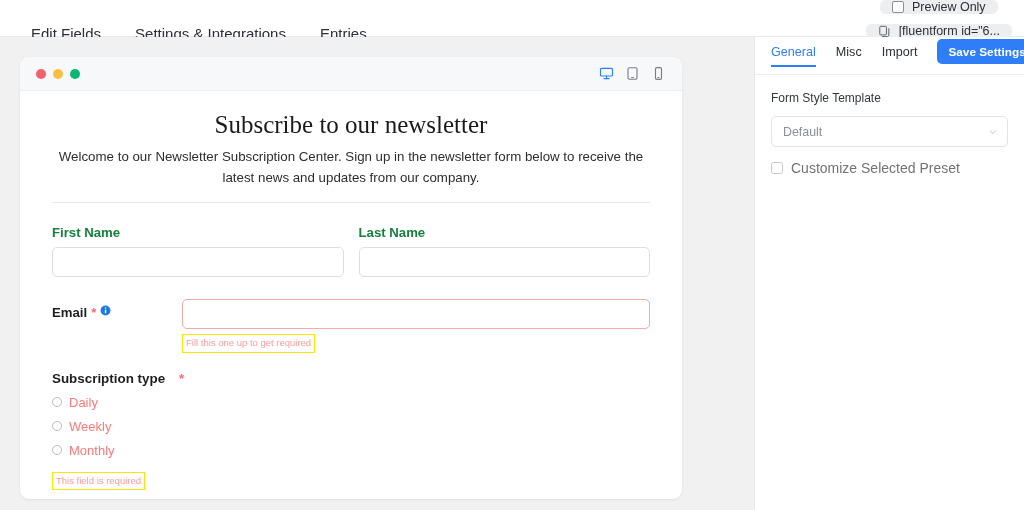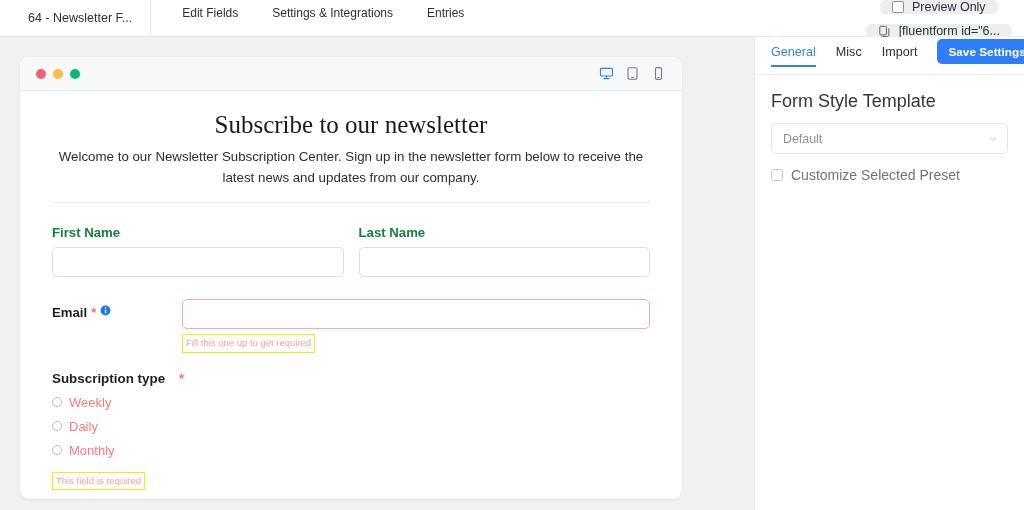--- a/index.html
+++ b/index.html
@@ -44,26 +44,26 @@
   }
 
   .nav-tabs {
     display: flex;
     align-items: center;
     height: 100%;
     padding-left: 14px;
   }
 
   .nav-tab {
-    font-size: 12px;
+    font-size: 15px;
     color: #2b2f38;
     padding: 0 17px;
     height: 100%;
     display: flex;
-    align-items: flex-start;
+    align-items: flex-end;
     white-space: nowrap;
     cursor: pointer;
     margin-top: 12px;
   }
 
   .topbar-right {
     margin-left: auto;
     display: flex;
     align-items: center;
     gap: 10px;
@@ -321,21 +321,21 @@
     font-weight: 700;
     height: 25px;
     padding: 0 11px;
     cursor: pointer;
     white-space: nowrap;
   }
 
   .sb-body { padding: 16px 16px 0 16px; }
 
   .sb-heading {
-    font-size: 18px;
+    font-size: 12px;
     color: #32373c;
     margin-bottom: 11px;
   }
 
   .select-wrap {
     position: relative;
     width: 100%;
   }
   .select-box {
     width: 100%;
@@ -374,23 +374,20 @@
     flex: 0 0 auto;
   }
   .cb-label { font-size: 14px; color: #737373; }
 </style>
 </head>
 <body>
 
 <div class="app">
 
   <div class="topbar">
-    <div class="form-title-tab">
-      <span>64 - Newsletter F...</span>
-    </div>
 
     <div class="nav-tabs">
       <div class="nav-tab">
         <span>Edit Fields</span>
       </div>
       <div class="nav-tab">
         <span>Settings &amp; Integrations</span>
       </div>
       <div class="nav-tab">
         <span>Entries</span>
@@ -471,25 +468,25 @@
         </div>
 
         <div class="sub-block">
           <div class="sub-label">
             <span>Subscription type</span>
             <span class="req">*</span>
           </div>
 
           <div class="radio-item">
             <span class="radio-circle"></span>
-            <span class="radio-text">Weekly</span>
+            <span class="radio-text">Daily</span>
           </div>
           <div class="radio-item">
             <span class="radio-circle"></span>
-            <span class="radio-text">Daily</span>
+            <span class="radio-text">Weekly</span>
           </div>
           <div class="radio-item">
             <span class="radio-circle"></span>
             <span class="radio-text">Monthly</span>
           </div>
 
           <div class="err-box">This field is required</div>
         </div>
 
       </div>

